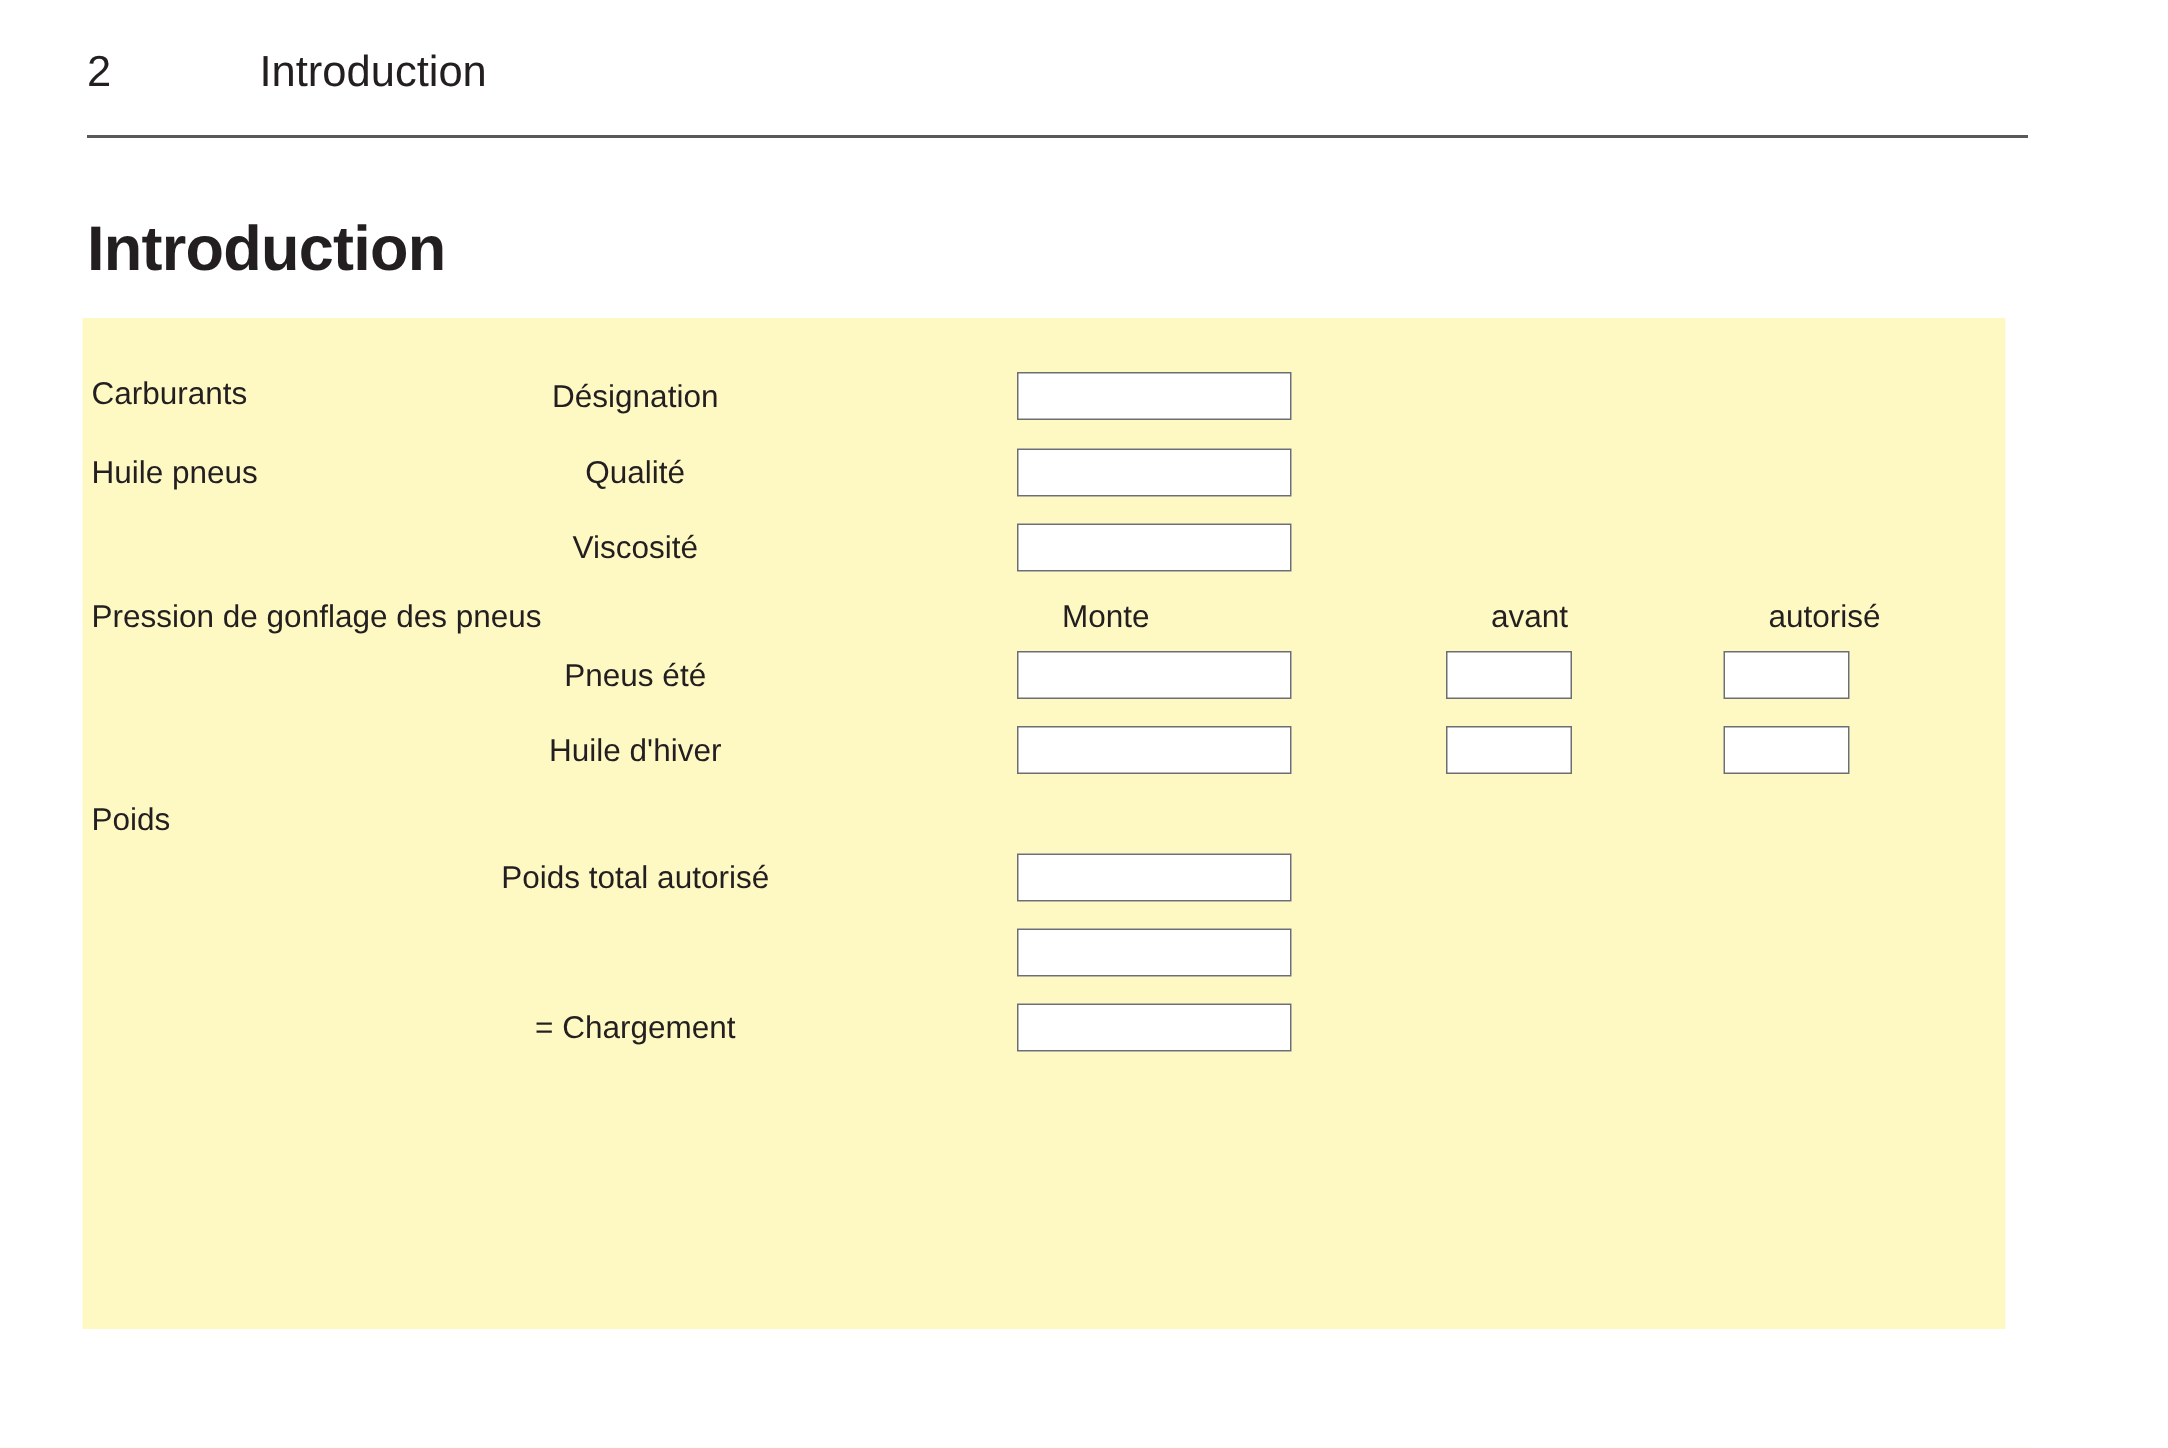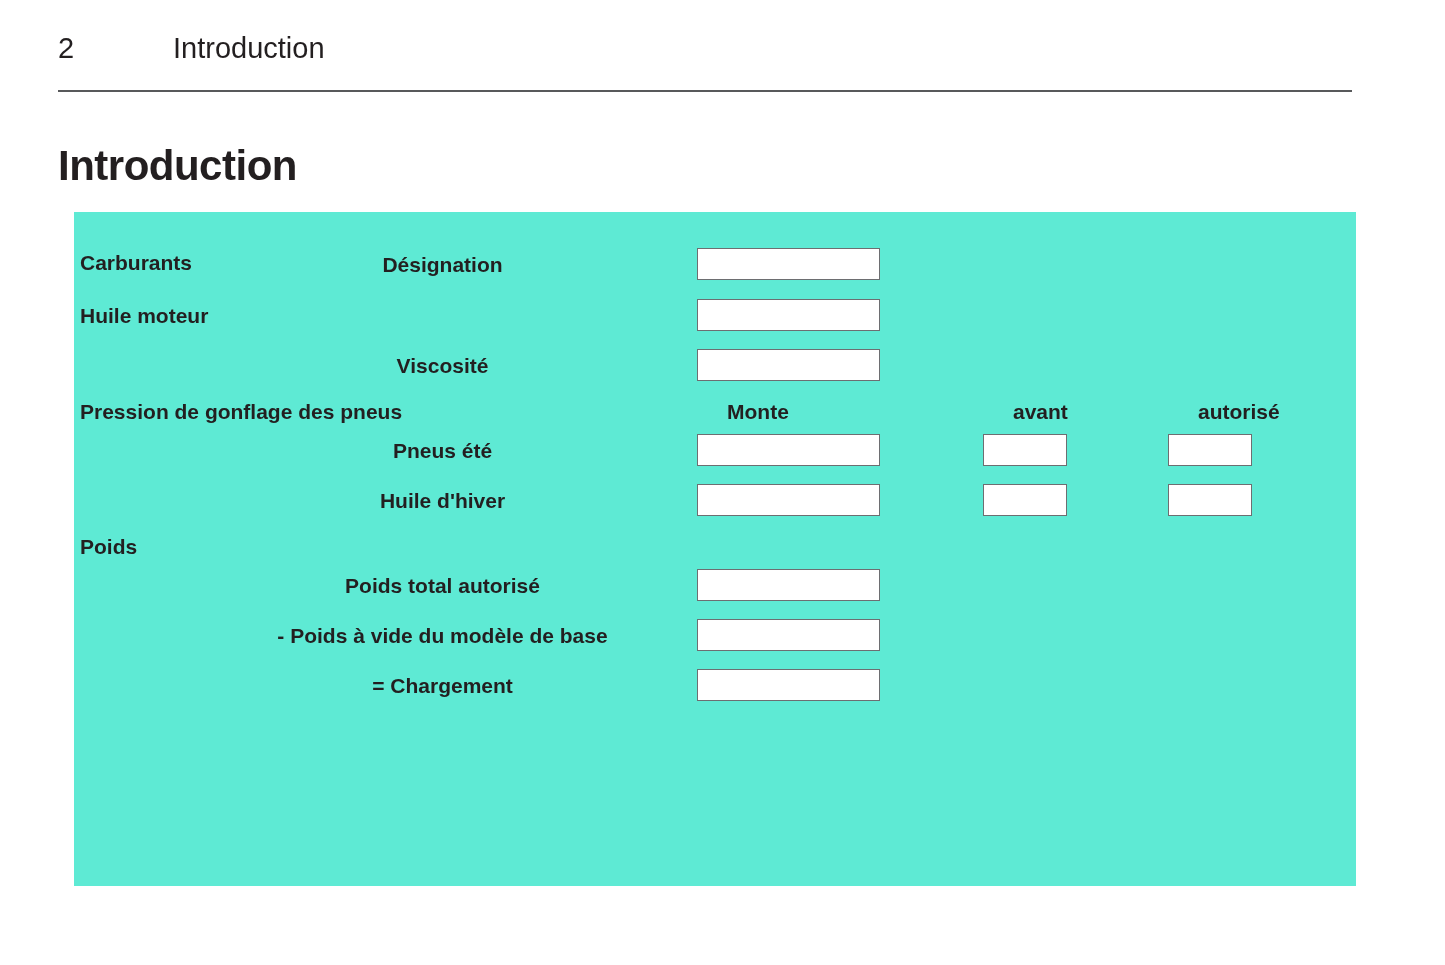--- a/index.html
+++ b/index.html
@@ -58,26 +58,25 @@
     font-size: 42px;
     font-weight: bold;
     line-height: 52px;
     letter-spacing: -0.5px;
     color: #231f20;
   }
 
   
   .form-panel {
     position: absolute;
-    left: 74px;
+    left: 55px;
     top: 212px;
     width: 1282px;
     height: 674px;
-    background: #5eead4;
-    font-weight: bold;
+    background: #fef9c3;
   }
 
   
   .section-label {
     position: absolute;
     font-size: 21px;
     line-height: 26px;
     color: #231f20;
     white-space: nowrap;
   }
@@ -134,36 +133,37 @@
   <div class="header-chapter">Introduction</div>
 </div>
 <div class="header-rule"></div>
 
 <h1 class="page-title">Introduction</h1>
 
 <div class="form-panel">
 
   <div class="section-label" style="left:6px; top:38px;">Carburants</div>
 
-  <div class="section-label" style="left:6px; top:91px;">Huile moteur</div>
+  <div class="section-label" style="left:6px; top:91px;">Huile pneus</div>
 
   <div class="section-label" style="left:6px; top:187px;">Pression de gonflage des pneus</div>
 
   <div class="section-label" style="left:6px; top:322px;">Poids</div>
 
   <div class="col-head" style="left:623px; top:187px;">Monte</div>
   <div class="col-head" style="left:909px; top:187px;">avant</div>
   <div class="col-head" style="left:1094px; top:187px;">autorisé</div>
 
   <div class="form-row" style="top:36px;">
     <div class="field-label">Désignation</div>
     <div class="field-box"></div>
   </div>
 
   <div class="form-row" style="top:87px;">
+    <div class="field-label">Qualité</div>
     <div class="field-box"></div>
   </div>
 
   <div class="form-row" style="top:137px;">
     <div class="field-label">Viscosité</div>
     <div class="field-box"></div>
   </div>
 
   <div class="form-row" style="top:222px;">
     <div class="field-label">Pneus été</div>
@@ -178,21 +178,20 @@
     <div class="field-box small col-avant"></div>
     <div class="field-box small col-arriere"></div>
   </div>
 
   <div class="form-row" style="top:357px;">
     <div class="field-label">Poids total autorisé</div>
     <div class="field-box"></div>
   </div>
 
   <div class="form-row" style="top:407px;">
-    <div class="field-label">- Poids à vide du modèle de base</div>
     <div class="field-box"></div>
   </div>
 
   <div class="form-row" style="top:457px;">
     <div class="field-label">= Chargement</div>
     <div class="field-box"></div>
   </div>
 
 </div>
 

